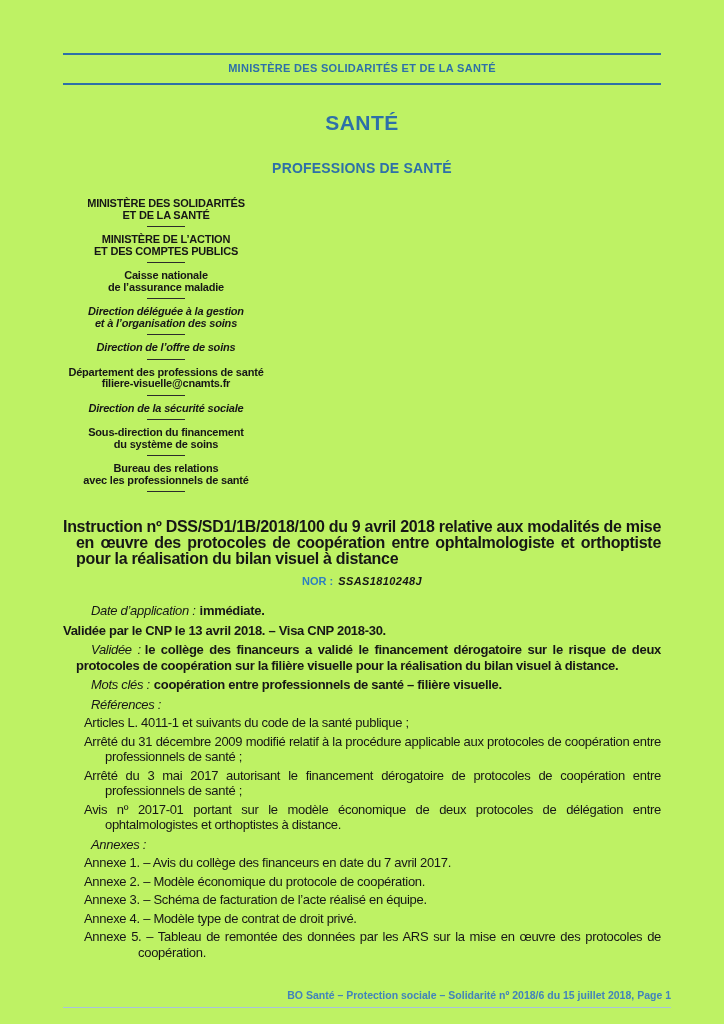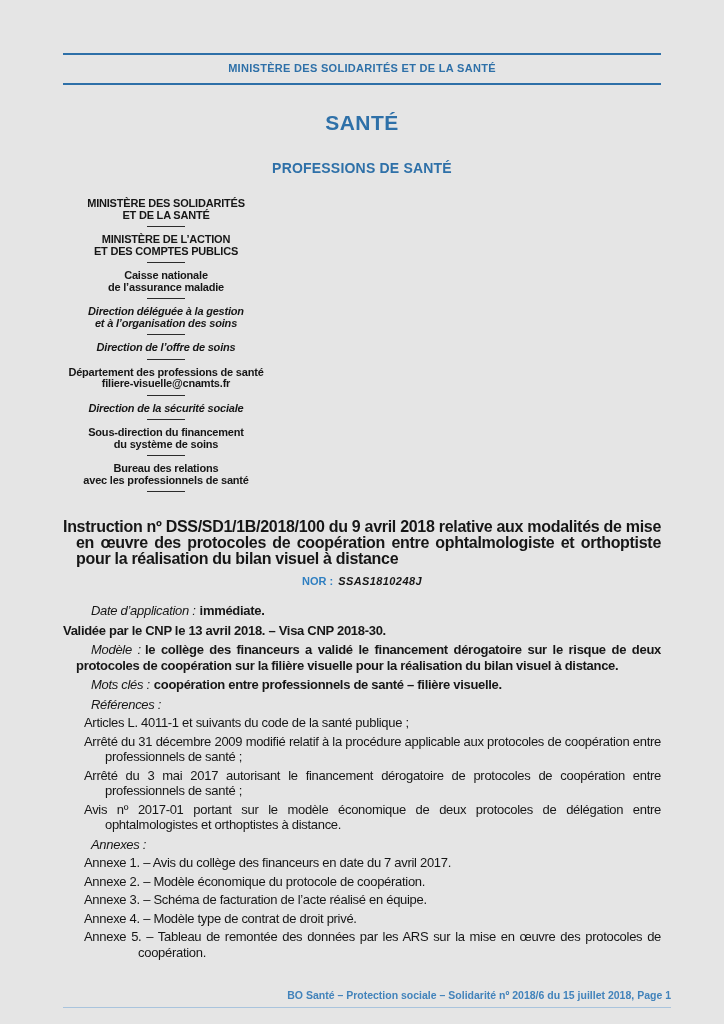--- a/index.html
+++ b/index.html
@@ -4,21 +4,21 @@
 <style>
   :root{
     --blue:#2e70a8;
     --footer-blue:#4283bb;
     --ink:#161616;
   }
   html,body{margin:0;padding:0;background:#ffffff;}
   .page{
     position:relative;
     width:724px;height:1024px;
-    background:#e5e5e5;
+    background:#bef264;
     margin:0 auto;
     overflow:hidden;
     font-family:"Liberation Sans", sans-serif;
     color:var(--ink);
     -webkit-font-smoothing:antialiased;
   }
   
   .banner{
     margin:53px 63px 0;
     border-top:2px solid var(--blue);
@@ -135,21 +135,21 @@
     <div class="nor-line">
       <span class="nor-label">NOR :</span><span class="nor-value">SSAS1810248J</span>
     </div>
   </section>
 
   <section class="doc-body">
     <p class="para"><span class="lbl">Date d’application :</span><span class="val">immédiate.</span></p>
 
     <p class="para b">Validée par le CNP le 13 avril 2018. – Visa CNP 2018-30.</p>
 
-    <p class="para"><span class="lbl">Modèle :</span><span class="val">le collège des financeurs a validé le financement dérogatoire sur le risque de deux protocoles de coopération sur la filière visuelle pour la réalisation du bilan visuel à distance.</span></p>
+    <p class="para"><span class="lbl">Validée :</span><span class="val">le collège des financeurs a validé le financement dérogatoire sur le risque de deux protocoles de coopération sur la filière visuelle pour la réalisation du bilan visuel à distance.</span></p>
 
     <p class="para"><span class="lbl">Mots clés :</span><span class="val">coopération entre professionnels de santé – filière visuelle.</span></p>
 
     <p class="para lbl">Références :</p>
     <p class="ref-item">Articles L. 4011-1 et suivants du code de la santé publique ;</p>
     <p class="ref-item">Arrêté du 31 décembre 2009 modifié relatif à la procédure applicable aux protocoles de coopération entre professionnels de santé ;</p>
     <p class="ref-item">Arrêté du 3 mai 2017 autorisant le financement dérogatoire de protocoles de coopération entre professionnels de santé ;</p>
     <p class="ref-item">Avis nº 2017-01 portant sur le modèle économique de deux protocoles de délégation entre ophtalmologistes et orthoptistes à distance.</p>
 
     <p class="para lbl">Annexes :</p>

